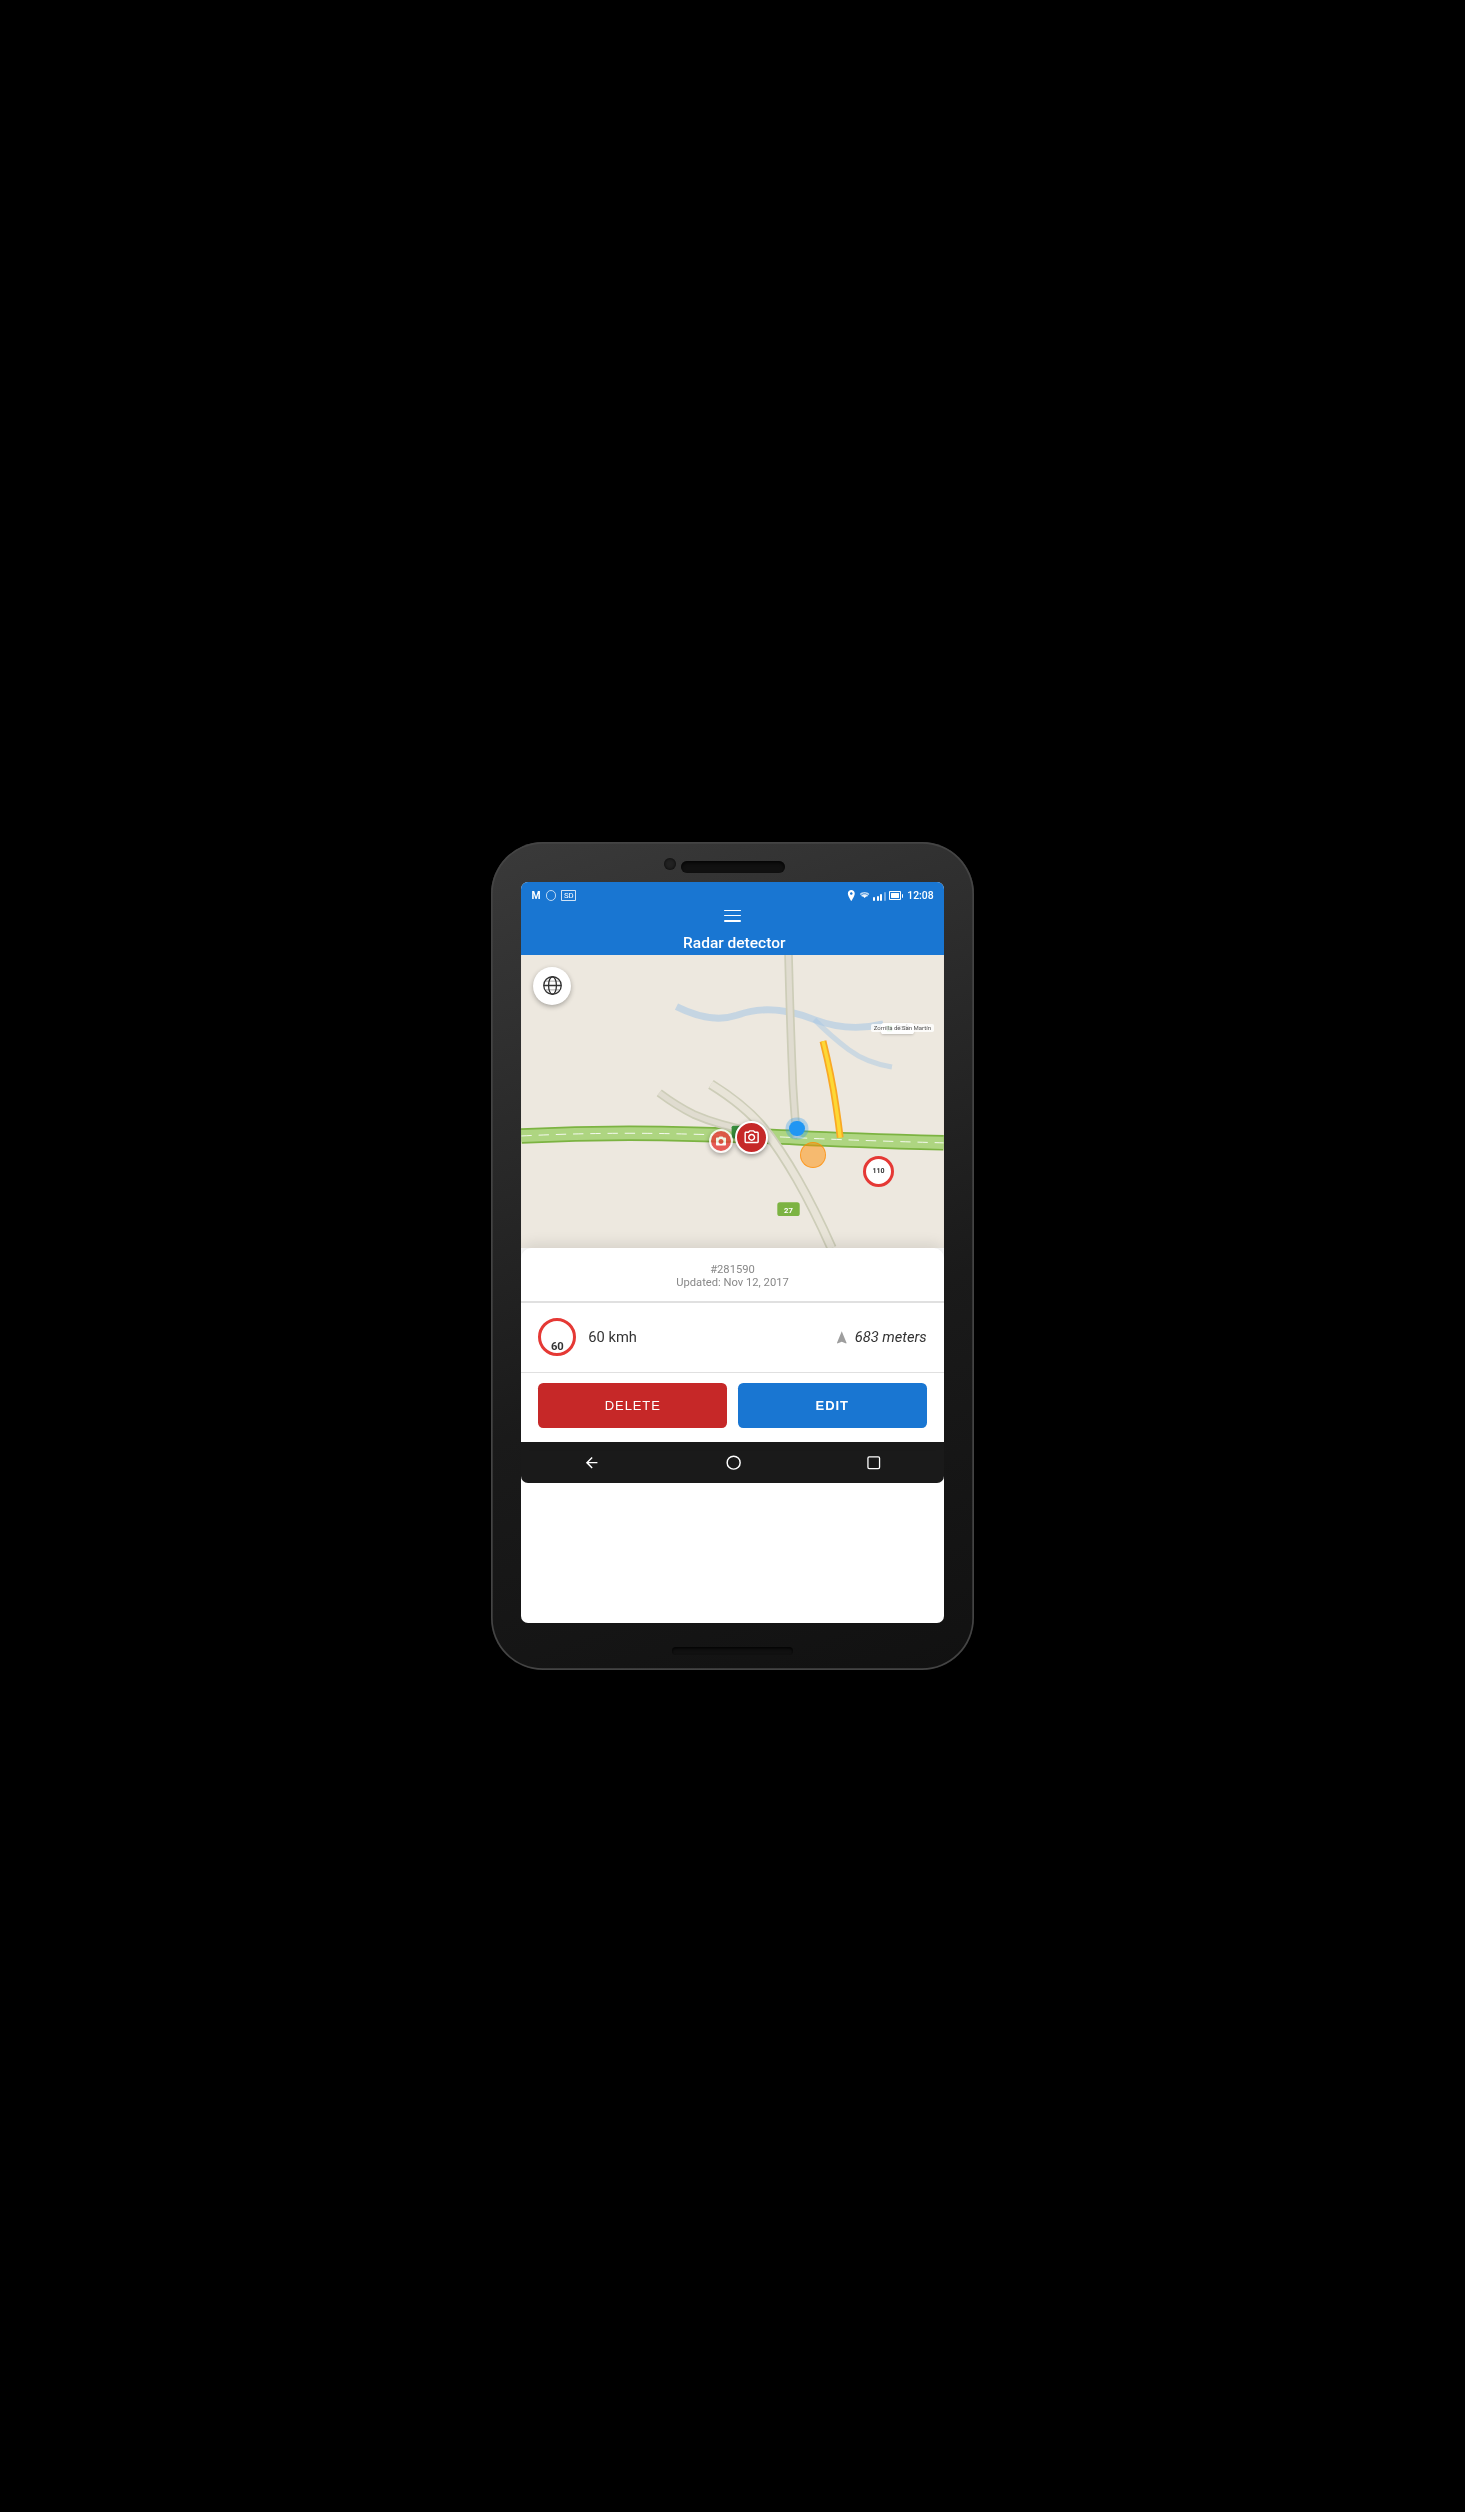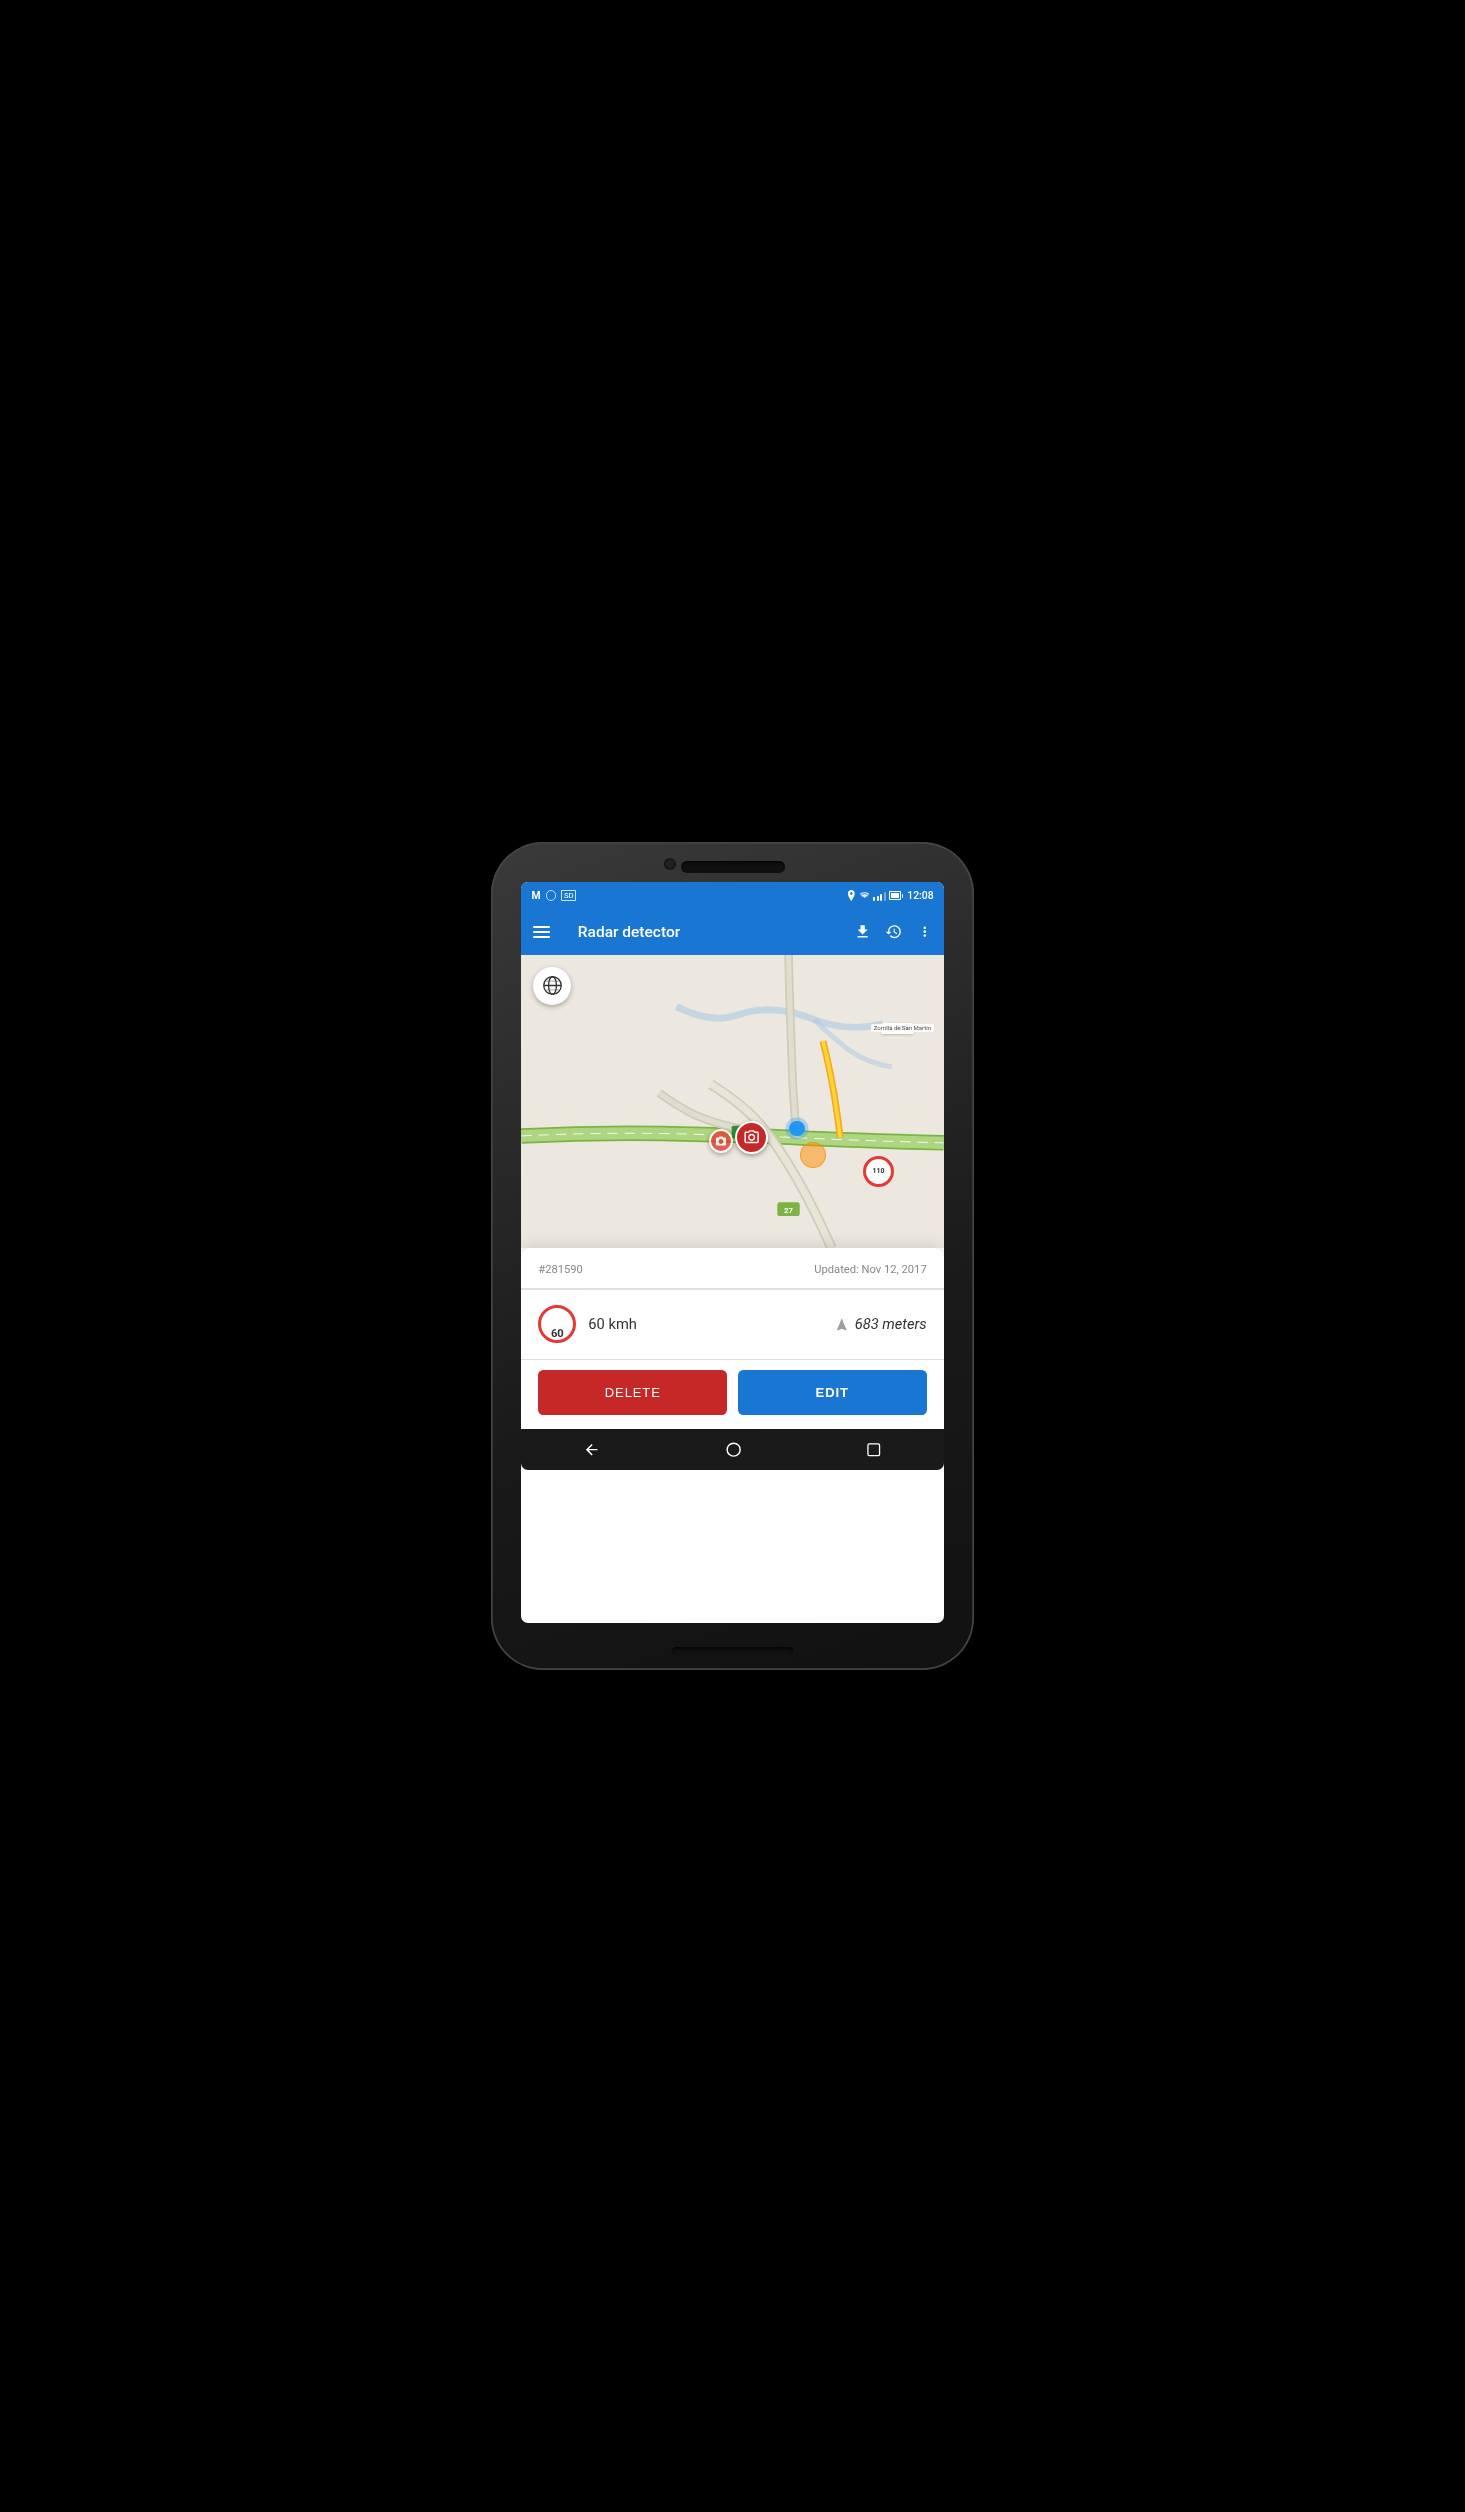--- a/index.html
+++ b/index.html
@@ -103,21 +103,22 @@
       font-weight: 500;
       margin-left: 3.5px;
     }
 
     .toolbar {
       height: 45px;
       background: #1976D2;
       display: flex;
       align-items: center;
       padding: 0 12px;
-      gap: 24px;
+      gap: 12px;
+      flex-direction: column;
     }
 
     .toolbar-menu {
       color: #fff;
       font-size: 17.3px;
       cursor: pointer;
       display: flex;
       flex-direction: column;
       gap: 3.5px;
     }
@@ -244,20 +245,21 @@
       padding: 15.5px 17.3px 14px;
       box-shadow: 0 -3.5px 14px rgba(0,0,0,0.1);
       position: relative;
     }
 
     .info-header {
       display: flex;
       justify-content: space-between;
       align-items: center;
       margin-bottom: 12px;
+      flex-direction: column;
     }
 
     .info-id {
       color: #888;
       font-size: 11.2px;
     }
 
     .info-updated {
       color: #888;
       font-size: 11.2px;

